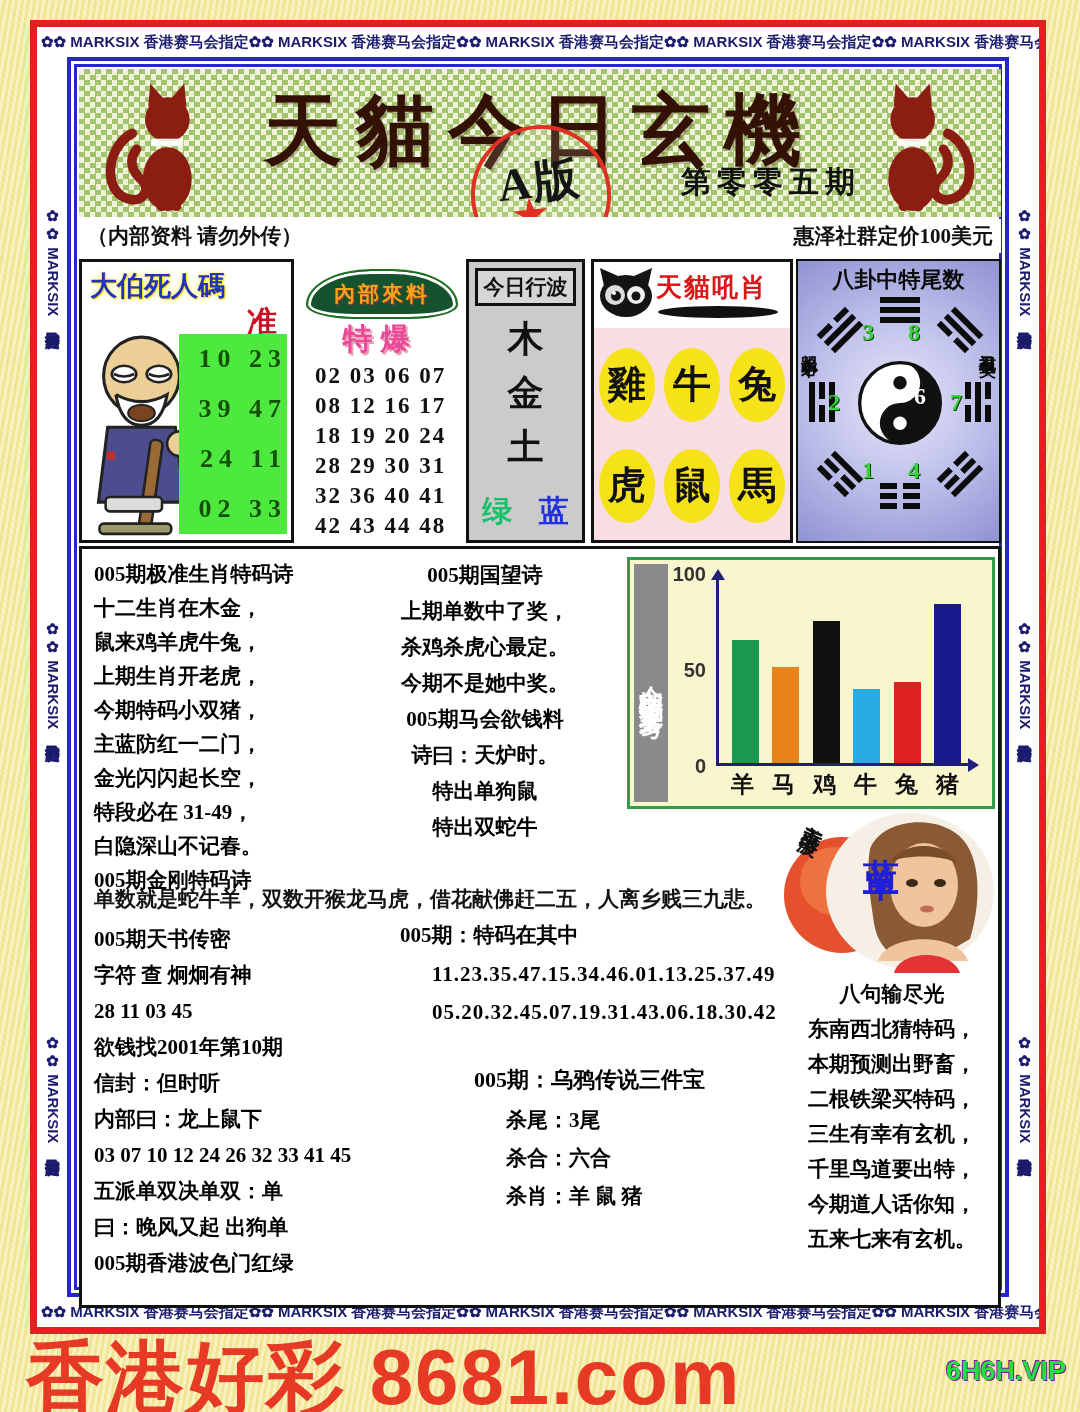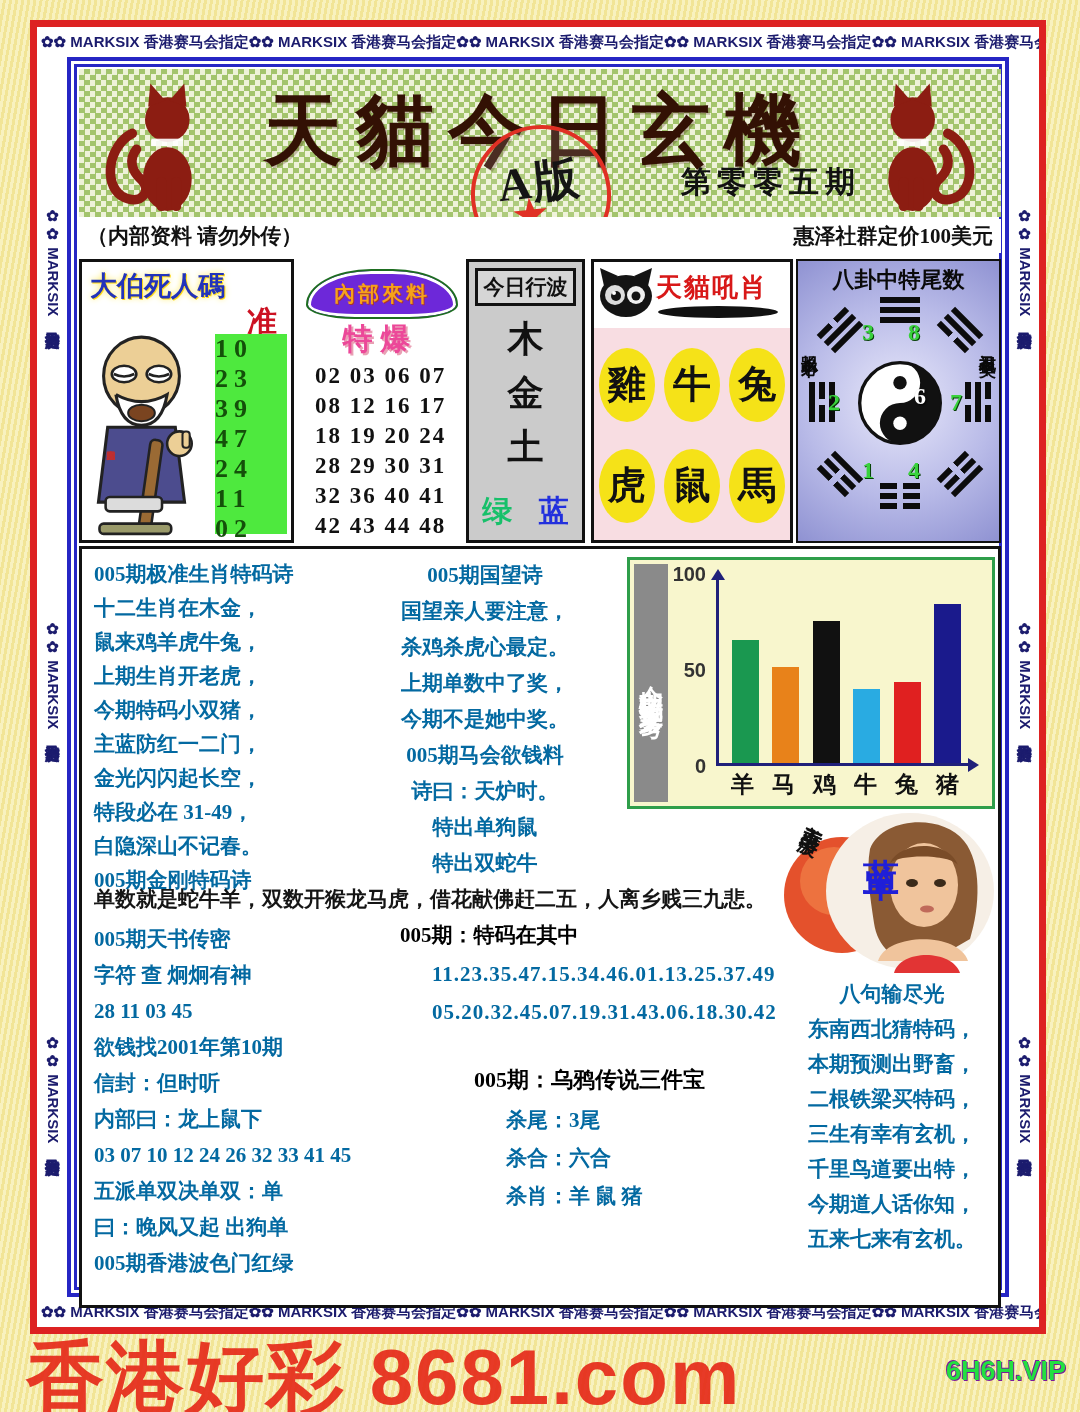--- a/index.html
+++ b/index.html
@@ -44,25 +44,25 @@
   
   .notice{position:absolute;left:0;top:150px;width:922px;height:34px;background:#fff;
     display:flex;align-items:center;justify-content:space-between;padding:0 8px;box-sizing:border-box;
     font-size:21px;color:#111;font-weight:600;white-space:nowrap;}
   
   .panel{position:absolute;top:190px;height:284px;box-sizing:border-box;background:#fff;}
   .p1{left:0;width:215px;border:3px solid #111;}
   .p1 .t{position:absolute;left:8px;top:6px;font-size:27px;font-weight:bold;color:#2233bb;
     text-shadow:0 0 6px #ffe84a,1px 1px 0 #ffd400;}
   .p1 .zhun{position:absolute;right:14px;top:40px;font-size:30px;font-weight:bold;color:#cc1122;}
-  .p1 .grid{position:absolute;right:4px;top:72px;width:72px;height:200px;background:#4ee93e;
+  .p1 .grid{position:absolute;right:4px;top:72px;width:108px;height:200px;background:#4ee93e;
     display:flex;flex-direction:column;justify-content:space-around;align-items:flex-end;}
   .p1 .grid div{font-size:26px;font-weight:bold;color:#14500a;letter-spacing:6px;}
   .p2{left:221px;width:161px;}
-  .arch{position:absolute;left:6px;top:10px;width:148px;height:46px;background:#6d28d9;
+  .arch{position:absolute;left:6px;top:10px;width:148px;height:46px;background:#14532d;
     border:2px solid #1d6e20;border-radius:60% 60% 45% 45%/100% 100% 40% 40%;
     box-shadow:inset 0 0 0 3px #fff;display:flex;align-items:center;justify-content:center;}
   .arch span{font-size:21px;font-weight:bold;color:#f6a21a;letter-spacing:3px;text-shadow:1px 1px 0 #a33;}
   .p2 .teb{position:absolute;left:0;right:0;top:60px;text-align:center;font-size:30px;font-weight:bold;
     color:#ec4899;letter-spacing:8px;text-shadow:2px 2px 0 #e9a0b4;}
   .p2 .nums{position:absolute;left:0;right:0;top:102px;}
   .p2 .nums div{font-size:23px;font-weight:bold;color:#111;text-align:center;line-height:30px;letter-spacing:2px;}
   .p3{left:387px;width:119px;border:3px solid #111;background:#cbcbcb;}
   .p3 .tbox{margin:6px;border:3px solid #111;text-align:center;font-size:21px;font-weight:bold;color:#111;
     padding:2px 0;background:#d6d6d6;}
@@ -83,21 +83,21 @@
   .p5 .t{position:absolute;left:0;right:0;top:4px;text-align:center;font-size:22px;font-weight:bold;color:#0a0a0a;}
   .yy{position:absolute;left:60px;top:100px;width:84px;height:84px;}
   .tg{position:absolute;width:40px;}
   .tg .tbar{height:6px;background:#0c0c0c;margin:4px 0;}
   .tg .tbar.broken{background:linear-gradient(90deg,#0c0c0c 0 42%,transparent 42% 58%,#0c0c0c 58% 100%);}
   .bnum{position:absolute;font-size:24px;font-weight:bold;color:#39d23c;text-shadow:1px 1px 0 #064006;letter-spacing:14px;}
   .bnum.white{color:#fff;text-shadow:1px 1px 2px #000;letter-spacing:0;}
   .sidetxt{position:absolute;writing-mode:vertical-rl;font-size:17px;font-weight:bold;color:#0a0a0a;letter-spacing:2px;}
   
   .textbox{position:absolute;left:0;top:477px;width:922px;height:762px;border:3px solid #111;background:#fff;box-sizing:border-box;}
-  .col{position:absolute;font-size:21px;color:#0369a1;font-weight:600;}
+  .col{position:absolute;font-size:21px;color:#000000;font-weight:600;}
   .col div{line-height:34px;white-space:nowrap;}
   .poem-left{left:12px;top:8px;}
   .poem-mid{left:238px;top:8px;width:330px;text-align:center;}
   .poem-mid div{line-height:36px;}
   .longline{position:absolute;left:12px;top:336px;font-size:21px;font-weight:600;color:#151515;white-space:nowrap;}
   .lower-left{left:12px;top:372px;} .lower-left div{line-height:36px;}
   .mid-a{position:absolute;left:318px;top:372px;font-size:21px;font-weight:bold;}
   .mid-b{left:350px;top:406px;} .mid-b div{line-height:38px;letter-spacing:1px;}
   .mid-c{position:absolute;left:392px;top:516px;font-size:22px;font-weight:bold;}
   .mid-d{left:424px;top:552px;} .mid-d div{line-height:38px;}
@@ -340,23 +340,22 @@
             <div>上期生肖开老虎，</div>
             <div>今期特码小双猪，</div>
             <div>主蓝防红一二门，</div>
             <div>金光闪闪起长空，</div>
             <div>特段必在 31-49，</div>
             <div>白隐深山不记春。</div>
             <div>005期金刚特码诗</div>
           </div>
         <div class="col poem-mid">
             <div>005期国望诗</div>
-            <div>国望亲人要注意，</div>
+            <div>上期单数中了奖，</div>
             <div>杀鸡杀虎心最定。</div>
-            <div>上期单数中了奖，</div>
             <div>今期不是她中奖。</div>
             <div></div>
             <div>005期马会欲钱料</div>
             <div>诗曰：天炉时。</div>
             <div>特出单狗鼠</div>
             <div>特出双蛇牛</div>
           </div>
 
         <div class="chartbox">
           <div class="chart-title">今期特码走势参考</div>

